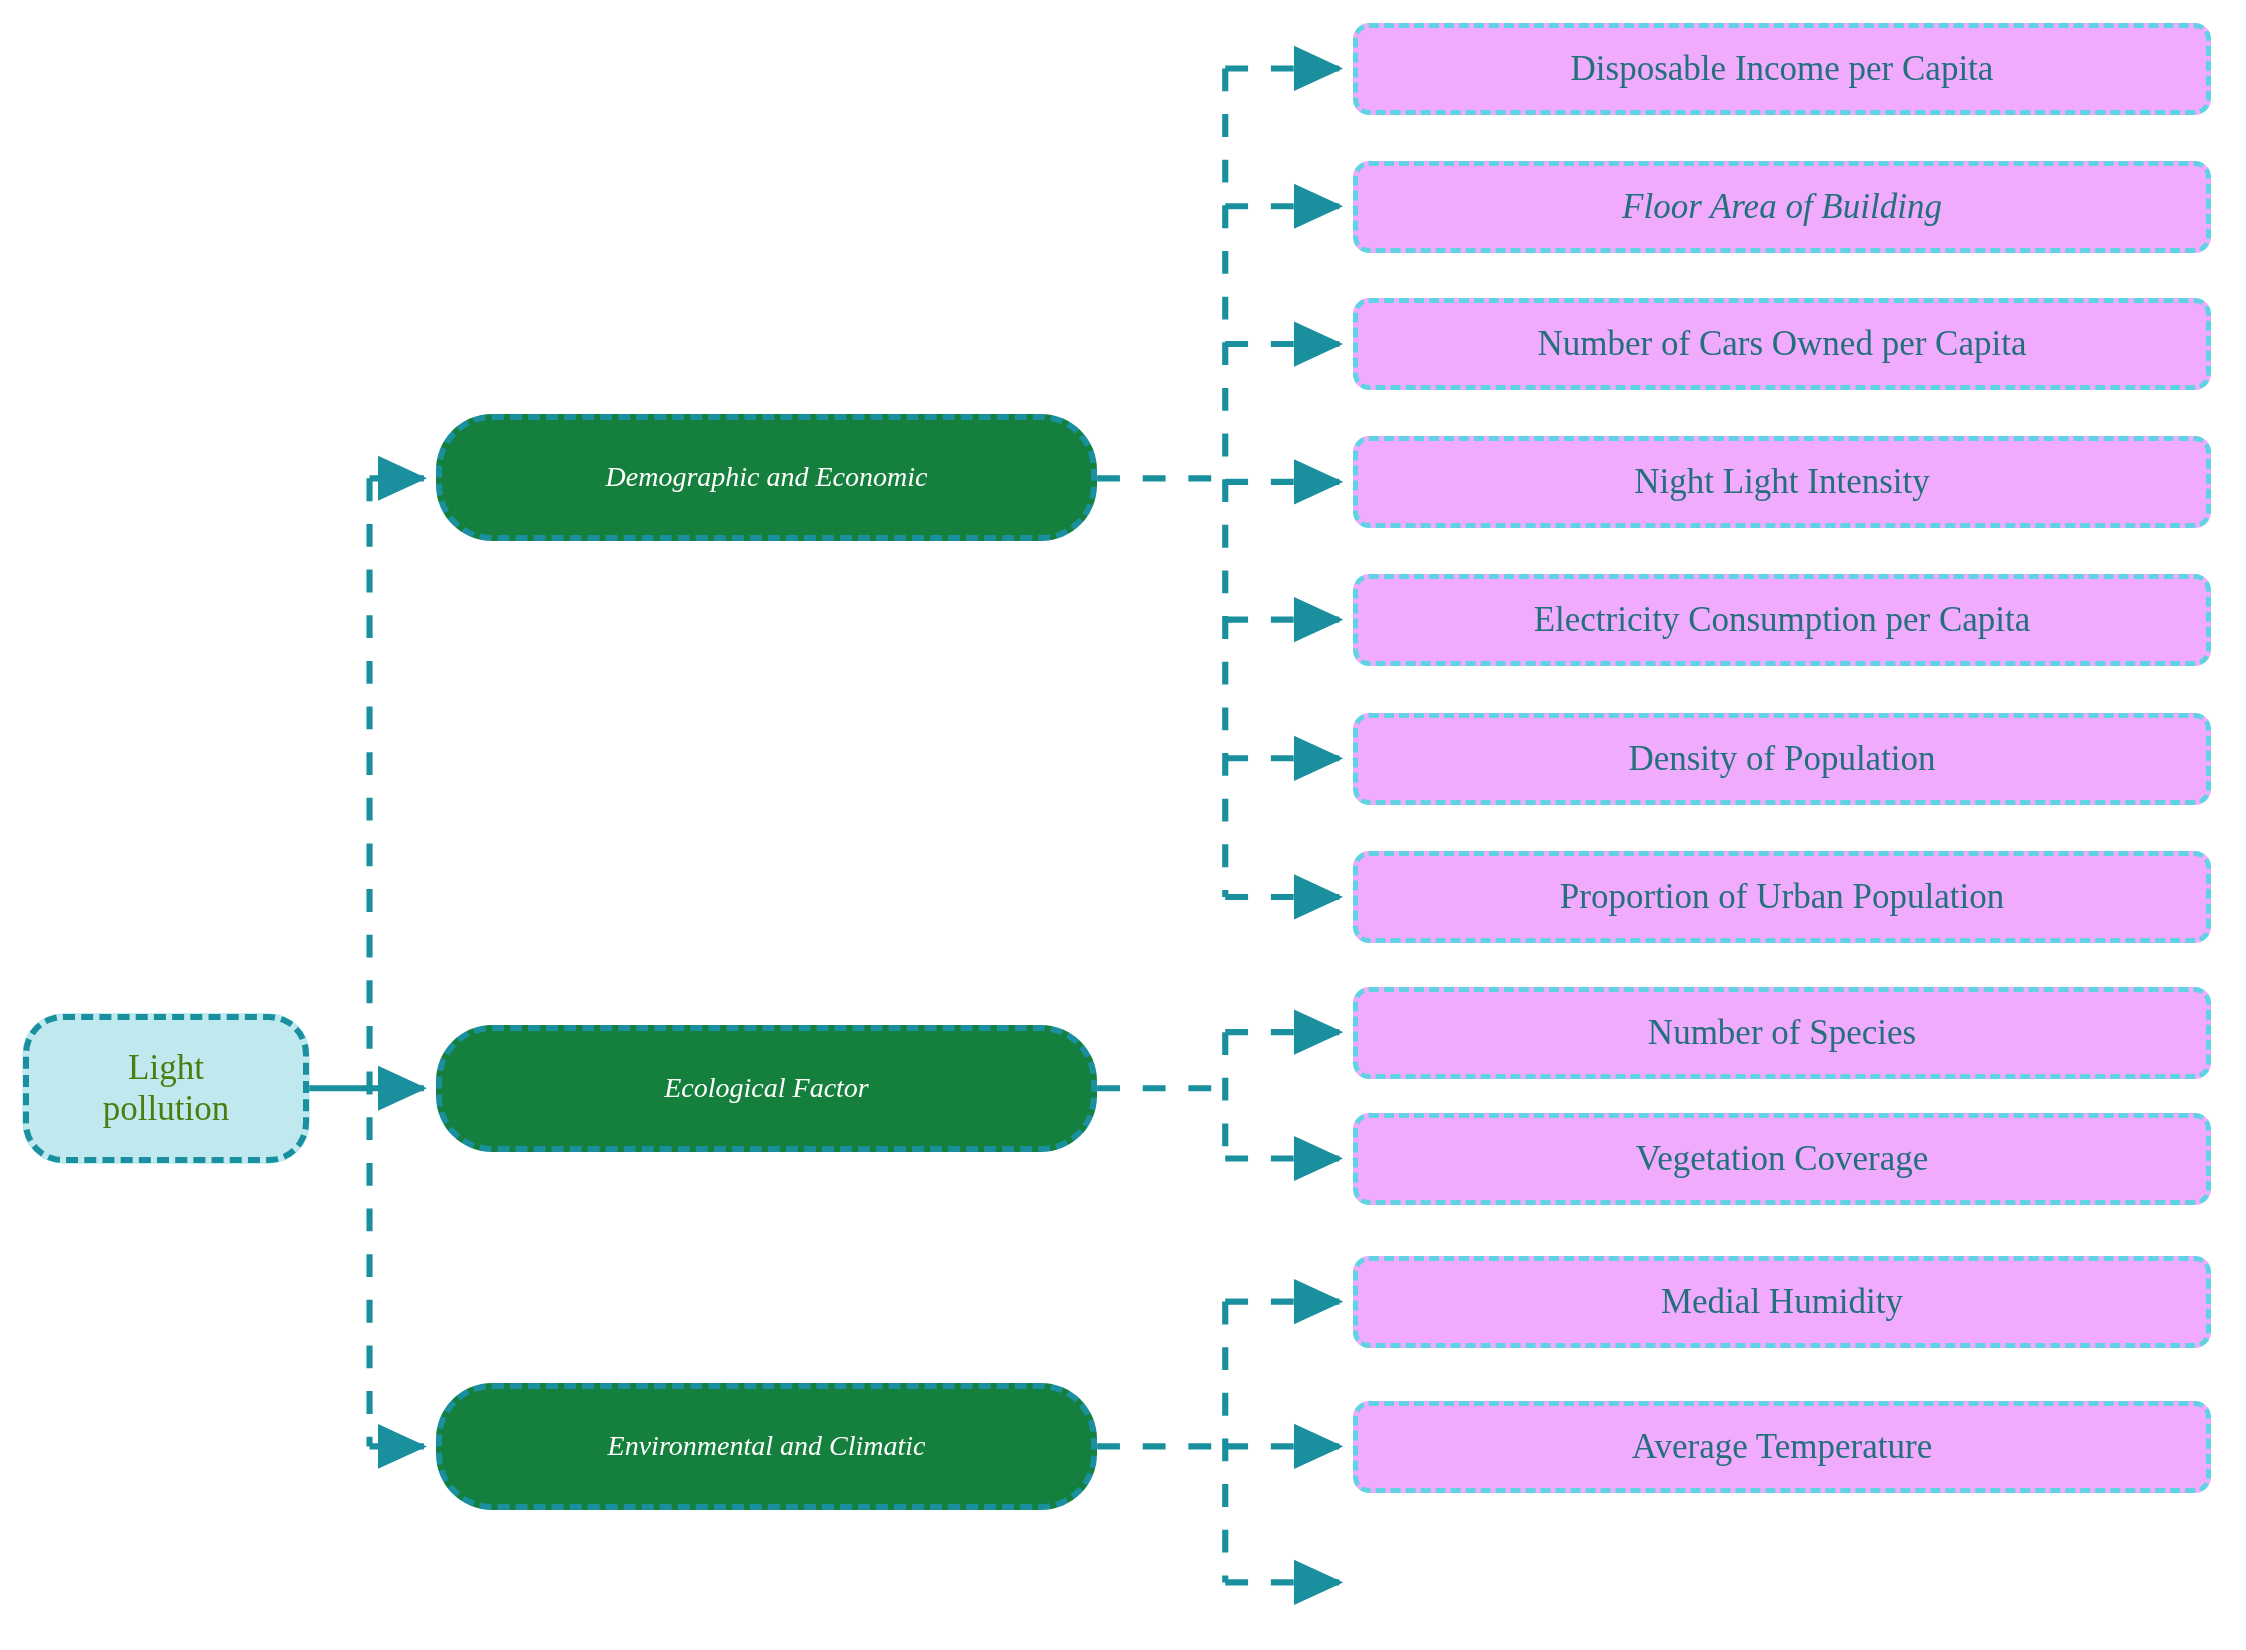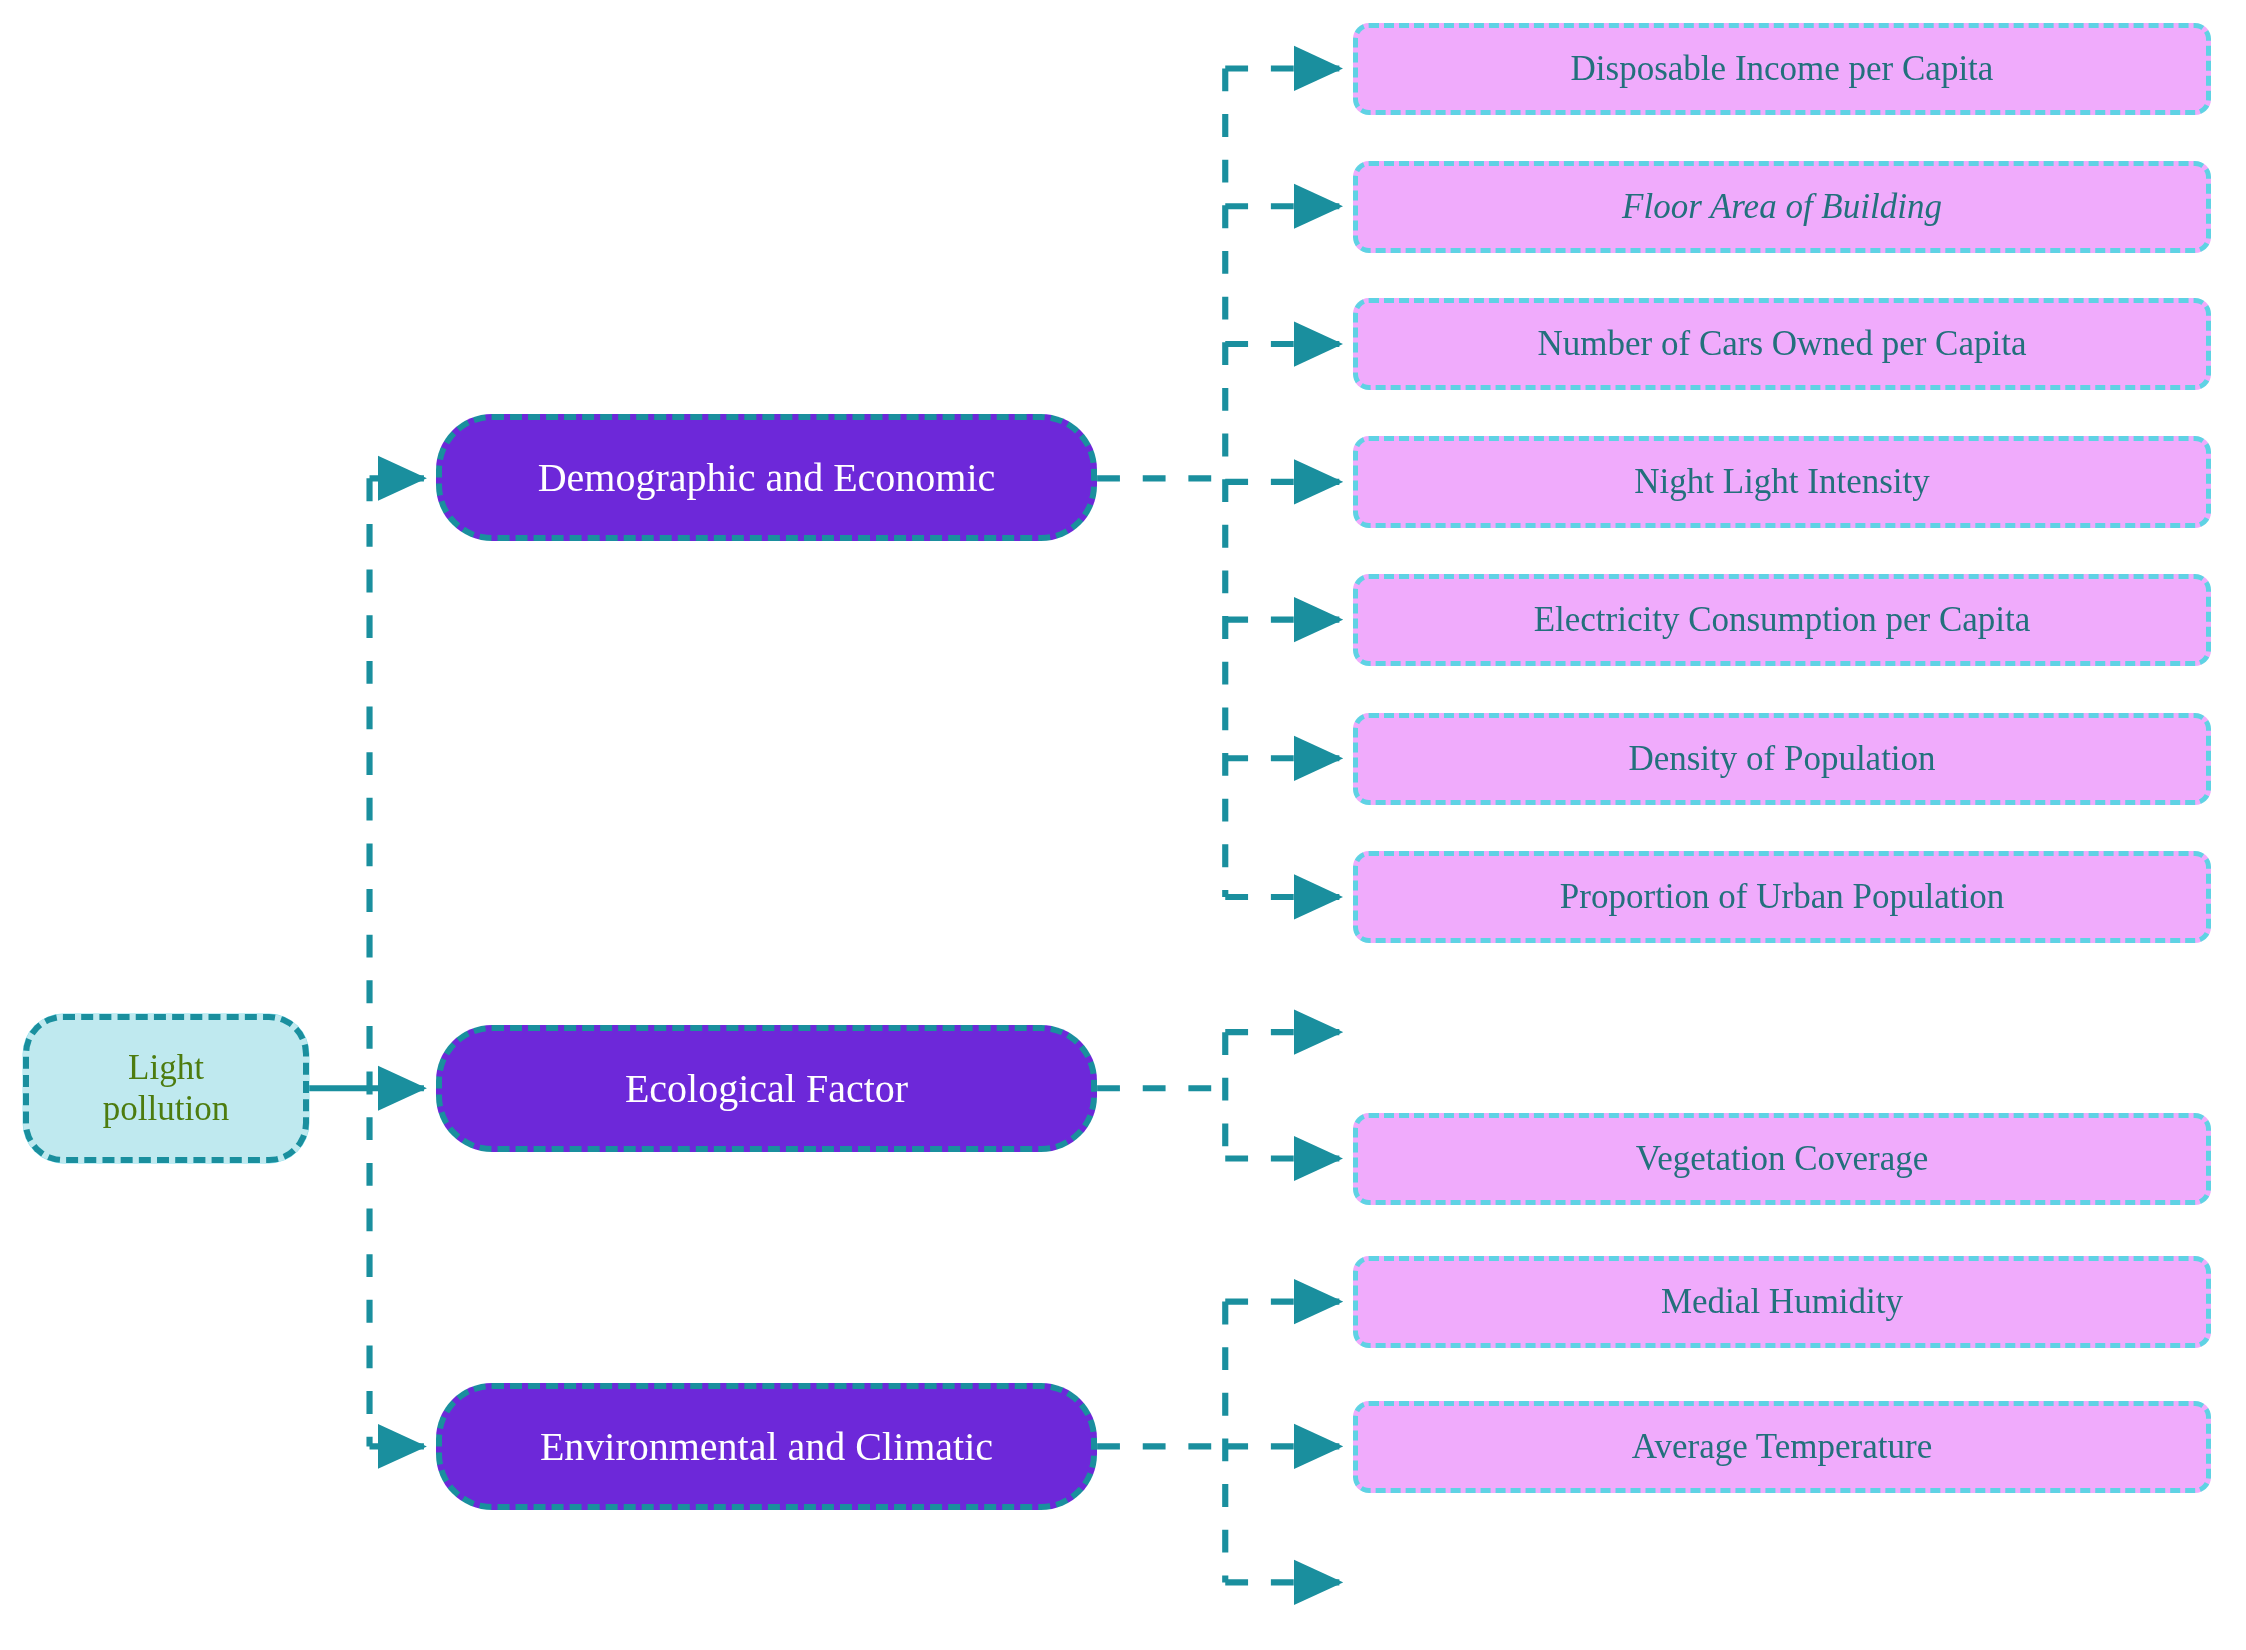--- a/index.html
+++ b/index.html
@@ -45,23 +45,24 @@
     font-size: 35px;
     box-shadow: 0 0 0 0.4px rgba(120,220,235,0.9);
   }
   .node-root .node-label {
     padding: 0 5.3px;
   }
 
   .node-mid {
     border: 6.1px dashed #1a8f9e;
     border-radius: 56px;
-    background: #6d28d9;
+    background: #15803d;
     color: #ffffff;
-    font-size: 40px;
+    font-size: 28px;
+    font-style: italic;
   }
 
   .node-leaf {
     border: 5.3px dashed #5fd2e4;
     border-radius: 16px;
     background: #f0abfc;
     color: #23707c;
     font-size: 35px;
   }
 
@@ -164,20 +165,23 @@
   </div>
 
   <div class="node node-leaf" style="left:1353px; top:713px; width:858px; height:92px;">
     <span class="node-label">Density of Population</span>
   </div>
 
   <div class="node node-leaf" style="left:1353px; top:851px; width:858px; height:92px;text-align:center;">
     <span class="node-label">Proportion of Urban Population</span>
   </div>
 
+  <div class="node node-leaf" style="left:1353px; top:987px; width:858px; height:92px;">
+    <span class="node-label">Number of Species</span>
+  </div>
 
   <div class="node node-leaf" style="left:1353px; top:1113px; width:858px; height:92px;">
     <span class="node-label">Vegetation Coverage</span>
   </div>
 
   <div class="node node-leaf" style="left:1353px; top:1256px; width:858px; height:92px;">
     <span class="node-label">Medial Humidity</span>
   </div>
 
   <div class="node node-leaf" style="left:1353px; top:1401px; width:858px; height:92px;">

